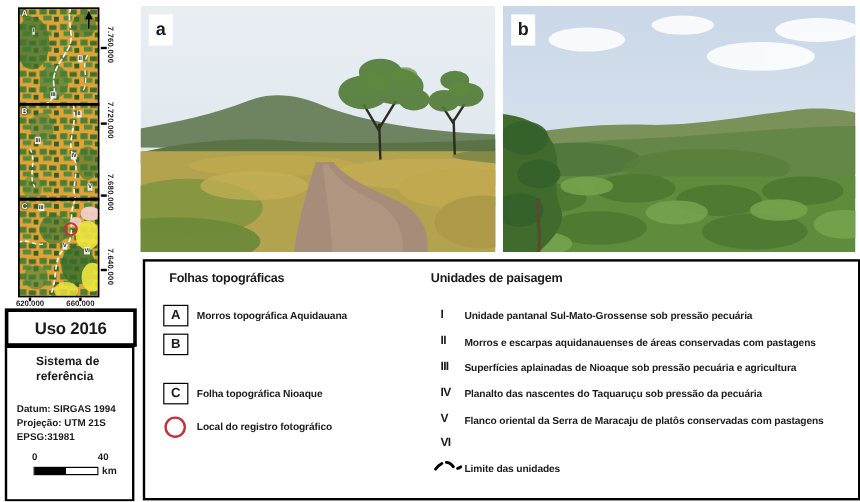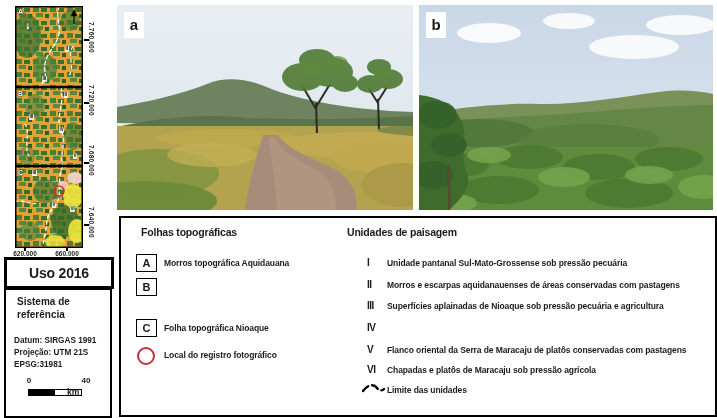--- a/index.html
+++ b/index.html
@@ -8,26 +8,26 @@
   
   .map-wrap{left:15px;top:6px;width:68px;height:242px;}
   .map-letter{position:absolute;font-size:7px;font-weight:700;color:#fff;text-shadow:0 0 2px #000,0 0 1px #000;line-height:1;}
   .map-unit{position:absolute;font-size:4.6px;font-weight:700;color:#111;background:rgba(255,255,255,.85);padding:0 .5px;line-height:1.2;border-radius:.5px;}
   .ytick-mark{position:absolute;left:84px;width:5px;height:1.6px;background:#000;}
   .ytick{position:absolute;left:88px;writing-mode:vertical-rl;font-size:6.5px;font-weight:700;letter-spacing:.2px;white-space:nowrap;}
   .xtick-mark{position:absolute;top:248px;width:1.6px;height:3px;background:#000;}
   .xtick{position:absolute;top:250px;width:34px;text-align:center;font-size:6.5px;font-weight:700;}
   .uso-box{left:4px;top:257px;width:104px;height:26px;border:3px solid #000;text-align:center;font-size:14px;font-weight:700;line-height:26px;letter-spacing:-.2px;}
   .ref-box{left:4px;top:288px;width:104px;height:126px;border:2px solid #000;}
-  .ref-title{position:absolute;left:11px;top:6px;width:72px;font-size:10px;font-weight:700;line-height:1.25;}
+  .ref-title{position:absolute;left:24px;top:6px;width:72px;font-size:10px;font-weight:700;line-height:1.25;}
   .ref-line{position:absolute;left:8px;font-size:8.2px;font-weight:700;white-space:nowrap;}
   .scale-num{position:absolute;top:86px;width:12px;text-align:center;font-size:8px;font-weight:700;}
   .scale-bar{position:absolute;left:22px;top:99px;width:52px;height:5px;border:1px solid #000;display:flex;}
   .scale-bar .half{width:50%;height:100%;}
-  .scale-unit{position:absolute;left:61px;top:97px;font-size:8.5px;font-weight:700;}
+  .scale-unit{position:absolute;left:79px;top:97px;font-size:8.5px;font-weight:700;}
   
   .photo{overflow:hidden;}
   .photo-a{left:117px;top:5px;width:296px;height:205px;}
   .photo-b{left:419px;top:5px;width:294px;height:205px;}
   .photo-label{position:absolute;left:7px;top:7px;width:20px;height:26px;background:#fff;text-align:center;font-size:15px;font-weight:700;line-height:26px;}
   
   .legend{left:119px;top:216px;width:594px;height:197px;border:2.5px solid #000;background:#fff;}
   .lg-h{position:absolute;top:8px;font-size:10.5px;font-weight:700;letter-spacing:-.2px;}
   .sheet-box{position:absolute;left:15px;width:19px;height:16px;border:1.5px solid #000;text-align:center;font-size:11px;font-weight:700;line-height:16px;}
   .sheet-lbl,.unit-lbl{position:absolute;font-size:8.5px;font-weight:700;line-height:1.35;letter-spacing:-.1px;}
@@ -107,21 +107,21 @@
 
   <div class="abs xtick-mark" style="left:24px"></div>
   <div class="abs xtick-mark" style="left:66px"></div>
   <div class="abs xtick" style="left:8px">620.000</div>
   <div class="abs xtick" style="left:50px">660.000</div>
 
   <div class="abs uso-box">Uso 2016</div>
 
   <div class="abs ref-box">
     <div class="ref-title">Sistema de referência</div>
-    <div class="ref-line" style="top:46px">Datum: SIRGAS 1991</div>
+    <div class="ref-line" style="top:46px">Datum: SIRGAS 1994</div>
     <div class="ref-line" style="top:58px">Projeção: UTM 21S</div>
     <div class="ref-line" style="top:70px">EPSG:31981</div>
     <div class="scale-num" style="left:17px">0</div>
     <div class="scale-num" style="left:74px">40</div>
     <div class="scale-bar">
       <div class="half" style="background:#000"></div>
       <div class="half" style="background:#fff"></div>
     </div>
     <div class="scale-unit">km</div>
   </div>
@@ -228,38 +228,38 @@
     <div class="sheet-lbl" style="left:43px;top:40px;width:150px">Morros topográfica Aquidauana</div>
 
     <div class="sheet-box" style="top:60px">B</div>
 
     <div class="sheet-box" style="top:101px">C</div>
     <div class="sheet-lbl" style="left:43px;top:105px;width:150px">Folha topográfica Nioaque</div>
 
     <div class="reg-circle" style="top:129px"></div>
     <div class="sheet-lbl" style="left:43px;top:132px;width:160px">Local do registro fotográfico</div>
 
-    <div class="lg-h" style="left:226px">Unidades de paisagem</div>
+    <div class="lg-h" style="left:238px">Unidades de paisagem</div>
 
     <div class="unit-num" style="top:39px">I</div>
     <div class="unit-lbl" style="top:40px">Unidade pantanal Sul-Mato-Grossense sob pressão pecuária</div>
 
     <div class="unit-num" style="top:61px">II</div>
     <div class="unit-lbl" style="top:62px">Morros e escarpas aquidanauenses de áreas conservadas com pastagens</div>
 
     <div class="unit-num" style="top:82px">III</div>
     <div class="unit-lbl" style="top:83px">Superfícies aplainadas de Nioaque sob pressão pecuária e agricultura</div>
 
     <div class="unit-num" style="top:104px">IV</div>
+    <div class="unit-lbl" style="top:105px">Planalto das nascentes do Taquaruçu sob pressão da pecuária</div>
 
     <div class="unit-num" style="top:126px">V</div>
     <div class="unit-lbl" style="top:127px">Flanco oriental da Serra de Maracaju de platôs conservadas com pastagens</div>
 
     <div class="unit-num" style="top:146px">VI</div>
-    <div class="unit-lbl" style="top:147px">Chapadas e platôs de Maracaju sob pressão agrícola</div>
 
     <svg class="abs" style="left:240px;top:164px" width="24" height="12" viewBox="0 0 24 12">
       <path d="M2,9 C7,2 13,2 16,6 C18,9 21,9 23,7" fill="none" stroke="#000" stroke-width="2.4" stroke-dasharray="7,4" stroke-linecap="round"></path>
     </svg>
     <div class="unit-lbl" style="top:167px">Limite das unidades</div>
   </div>
 
 </div>
 
 </body></html>

